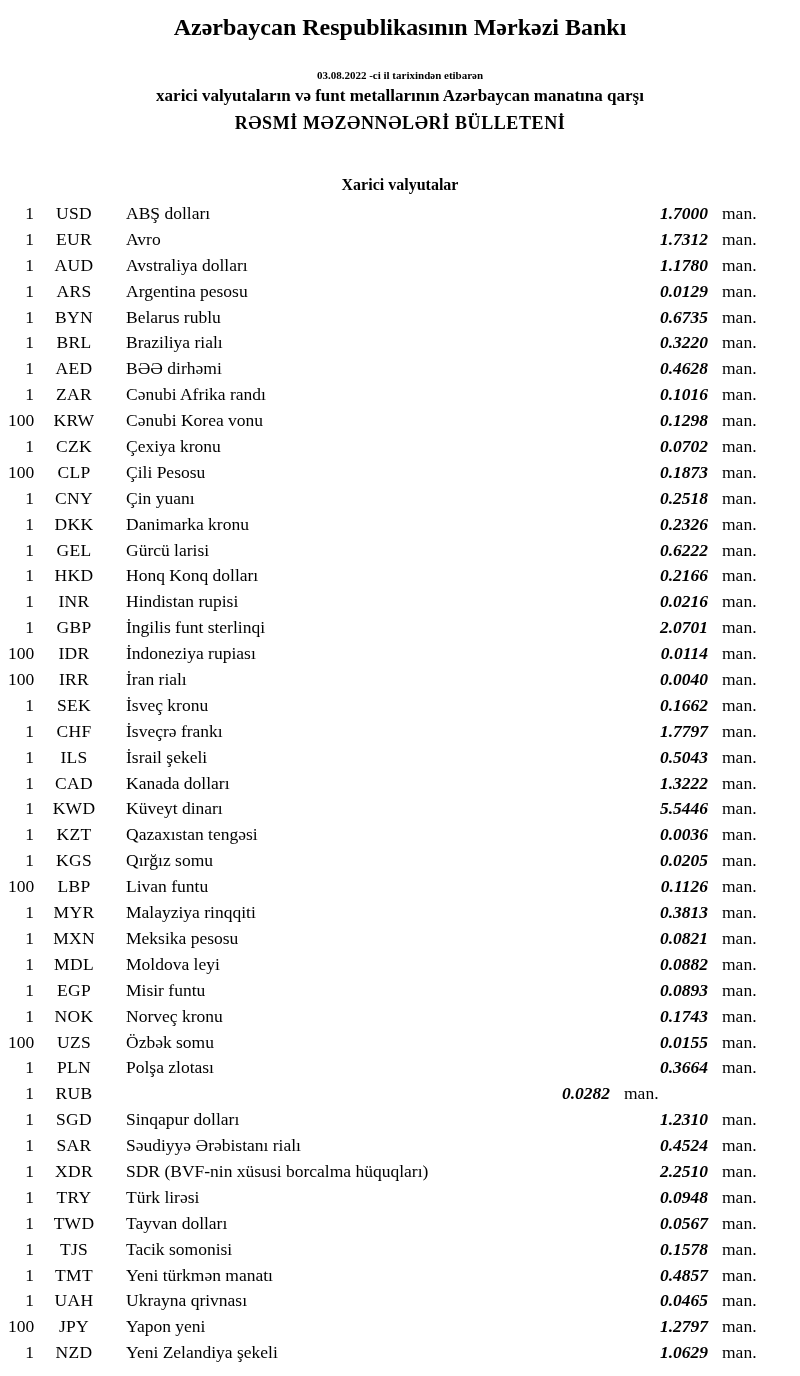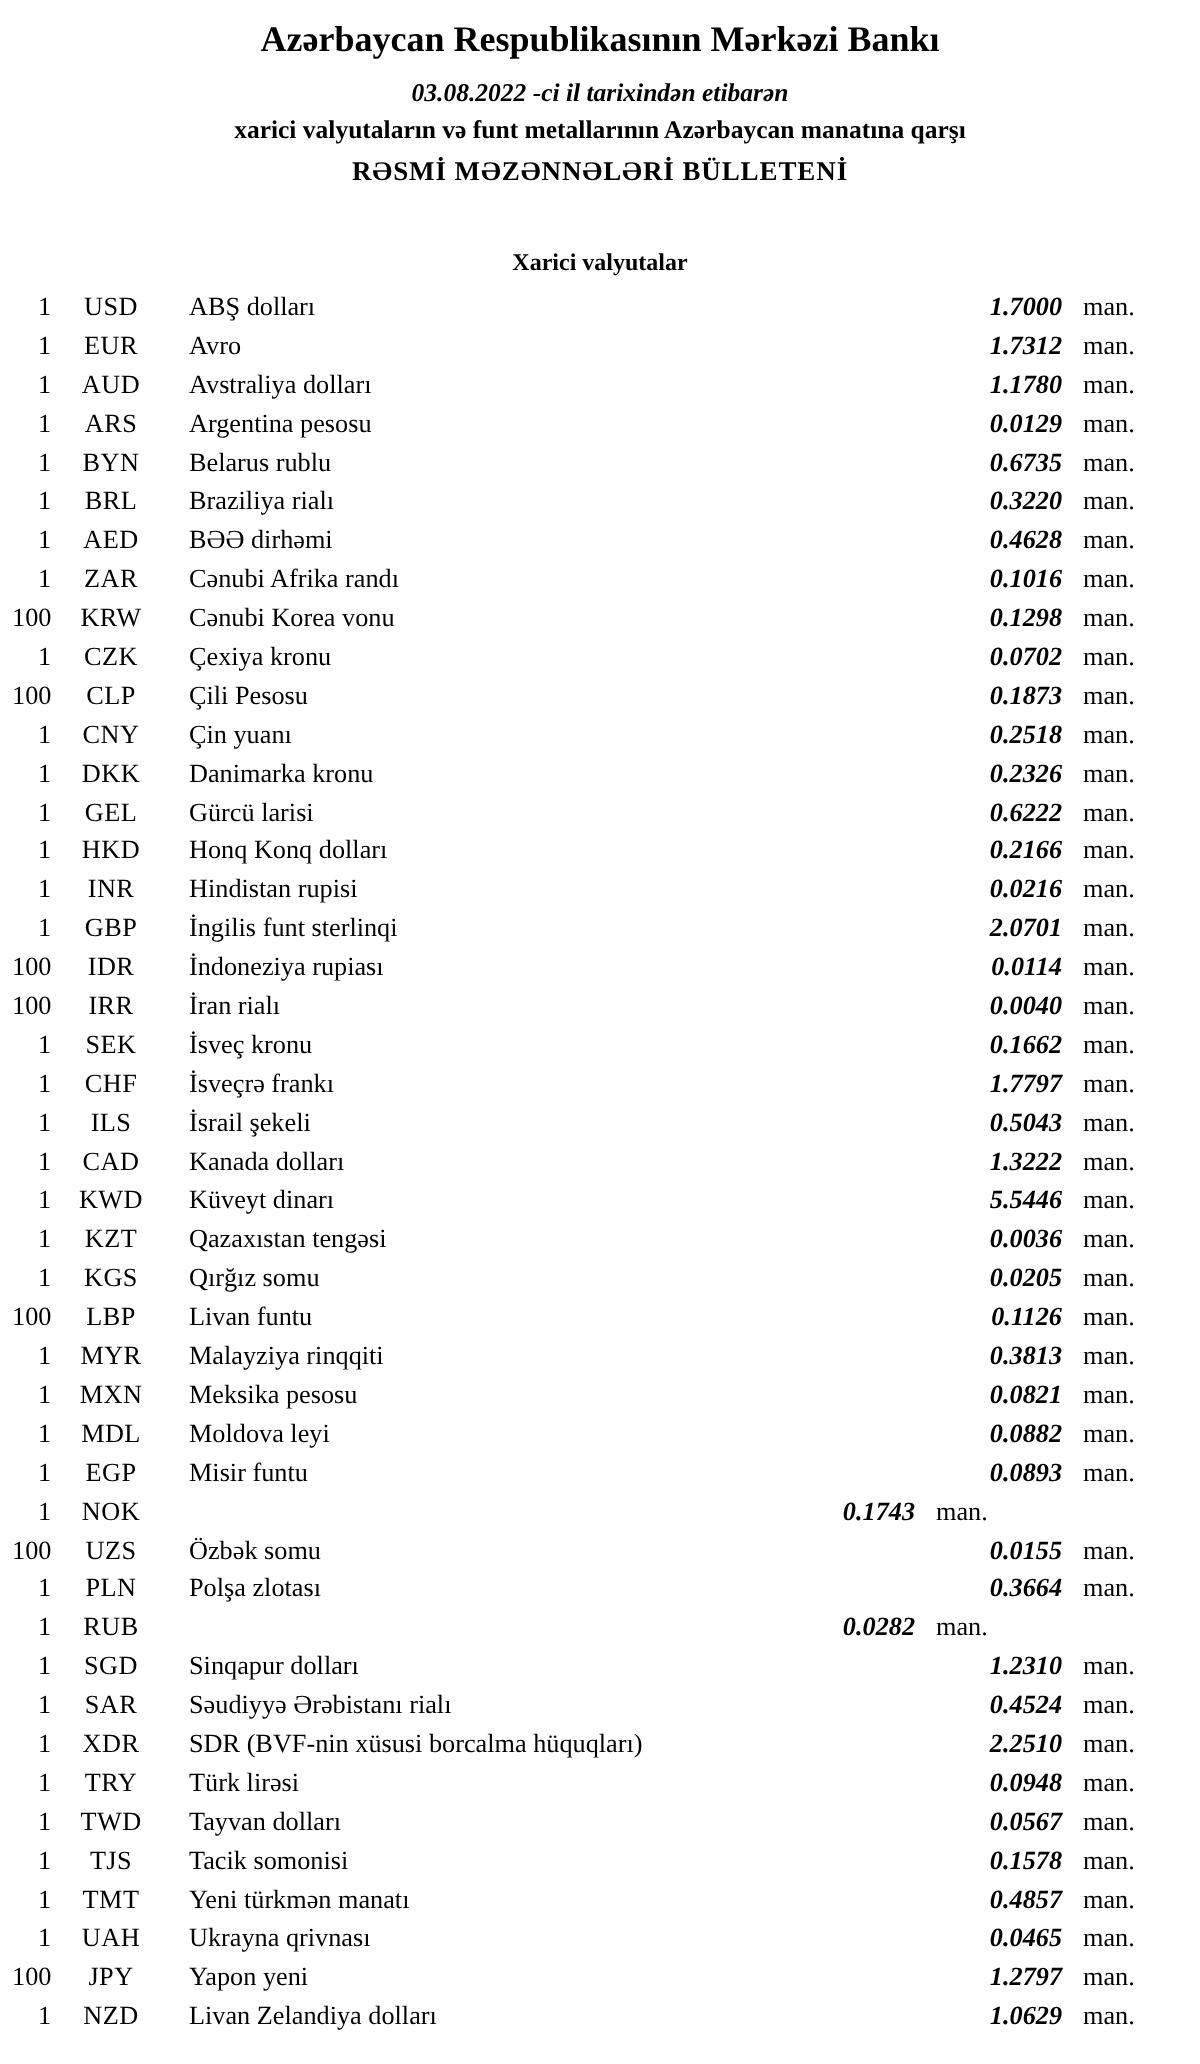--- a/index.html
+++ b/index.html
@@ -22,24 +22,23 @@
   }
   .header {
     text-align: center;
   }
   .title {
     font-size: 24px;
     font-weight: bold;
     padding-top: 6px;
   }
   .dateline {
-    font-size: 17px;
-    font-weight: bold;
-    margin-top: 11px;
-    font-style: italic;
+    font-size: 11px;
+    font-weight: bold;
+    margin-top: 28px;
   }
   .subline {
     font-size: 17px;
     font-weight: bold;
     margin-top: 5px;
   }
   .bulletin-title {
     font-size: 18px;
     font-weight: bold;
     margin-top: 7px;
@@ -344,20 +343,21 @@
     <span class="qty">1</span>
     <span class="code">EGP</span>
     <span class="name">Misir funtu</span>
     <span class="rate">0.0893</span>
     <span class="unit">man.</span>
   </div>
 
   <div class="row">
     <span class="qty">1</span>
     <span class="code">NOK</span>
+    <span class="name">Norveç kronu</span>
     <span class="rate">0.1743</span>
     <span class="unit">man.</span>
   </div>
 
   <div class="row">
     <span class="qty">100</span>
     <span class="code">UZS</span>
     <span class="name">Özbək somu</span>
     <span class="rate">0.0155</span>
     <span class="unit">man.</span>
@@ -446,18 +446,18 @@
     <span class="qty">100</span>
     <span class="code">JPY</span>
     <span class="name">Yapon yeni</span>
     <span class="rate">1.2797</span>
     <span class="unit">man.</span>
   </div>
 
   <div class="row">
     <span class="qty">1</span>
     <span class="code">NZD</span>
-    <span class="name">Livan Zelandiya dolları</span>
+    <span class="name">Yeni Zelandiya şekeli</span>
     <span class="rate">1.0629</span>
     <span class="unit">man.</span>
   </div>
 </div>
 </div>
 
 </body></html>

